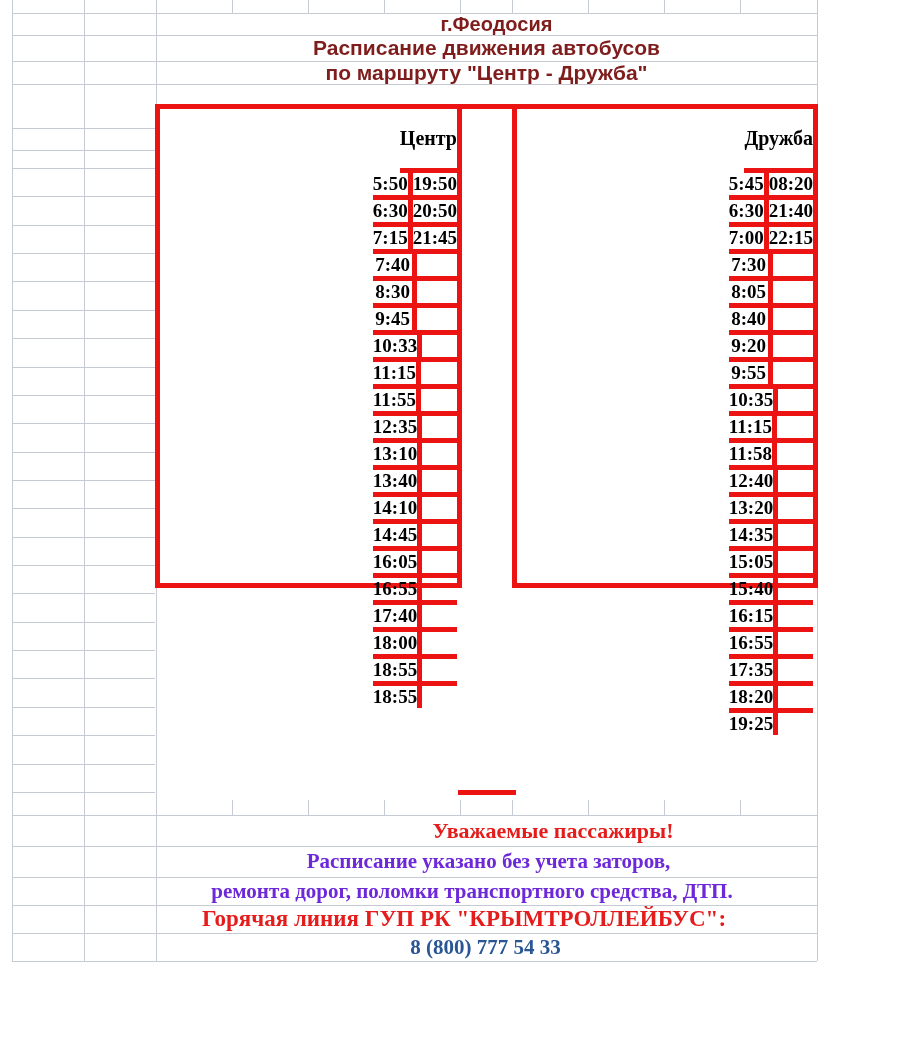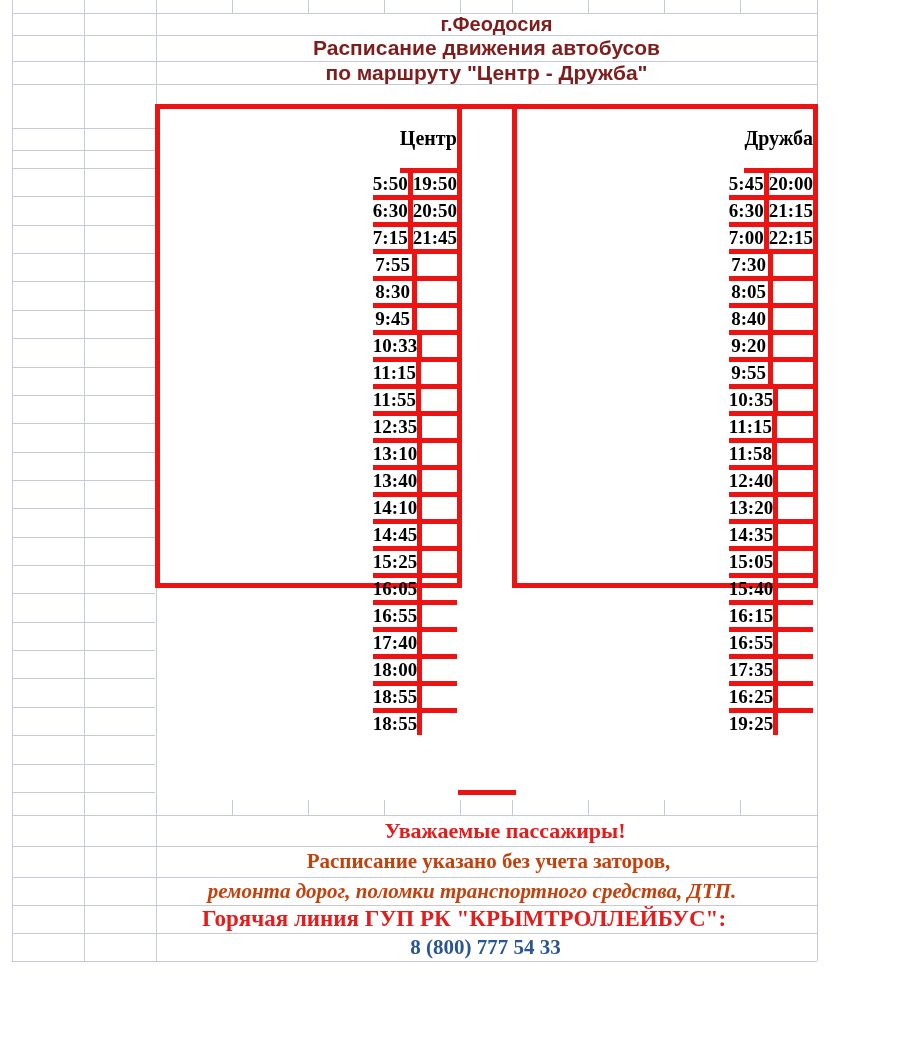--- a/index.html
+++ b/index.html
@@ -41,25 +41,25 @@
   .trow:last-child{border-bottom:none;}
   .tcell{flex:1;display:flex;align-items:center;justify-content:center;
     font-size:19px;font-weight:bold;color:#000;white-space:nowrap;}
   .tcell.c1{border-right:5px solid var(--red);}
   .bridge{position:absolute;left:458px;width:58px;height:5px;background:var(--red);}
   .bridge.topb{top:104px;}
   .bridge.botb{top:790px;}
   
   .note{
     position:absolute;left:156px;width:661px;text-align:center;
-    font-family:var(--serif);font-weight:bold;white-space:nowrap;color:#c2410c;
-  }
-  .n-head{top:815px;height:31px;line-height:31px;font-size:22px;color:var(--accent);text-indent:37px;}
+    font-family:var(--serif);font-weight:bold;white-space:nowrap;color:#6d28d9;
+  }
+  .n-head{top:815px;height:31px;line-height:31px;font-size:22px;color:var(--accent);text-indent:37px;padding-left:48px;}
   .n-l1{top:846px;height:31px;line-height:31px;font-size:21px;text-indent:4px;}
-  .n-l2{top:877px;height:28px;line-height:28px;font-size:21px;text-indent:-29px;font-style:italic;}
+  .n-l2{top:877px;height:28px;line-height:28px;font-size:21px;text-indent:-29px;}
   .n-hot{top:905px;height:28px;line-height:28px;font-size:23px;color:var(--accent);text-indent:-45px;}
   .n-phone{top:933px;height:28px;line-height:28px;font-size:21px;color:var(--blue);text-indent:-2px;}
 </style>
 </head>
 <body>
 
 <div id="sheet">
 
   <div id="gridlayer">
       <div class="gl" style="left: 12px; top: 13px; width: 805px; height: 1px;"></div>
@@ -135,21 +135,21 @@
         </div>
         <div class="trow">
           <div class="tcell c1">6:30</div>
           <div class="tcell c2">20:50</div>
         </div>
         <div class="trow">
           <div class="tcell c1">7:15</div>
           <div class="tcell c2">21:45</div>
         </div>
         <div class="trow">
-          <div class="tcell c1">7:55</div>
+          <div class="tcell c1">7:40</div>
           <div class="tcell c2"></div>
         </div>
         <div class="trow">
           <div class="tcell c1">8:30</div>
           <div class="tcell c2"></div>
         </div>
         <div class="trow">
           <div class="tcell c1">9:45</div>
           <div class="tcell c2"></div>
         </div>
@@ -176,24 +176,20 @@
         <div class="trow">
           <div class="tcell c1">13:40</div>
           <div class="tcell c2"></div>
         </div>
         <div class="trow">
           <div class="tcell c1">14:10</div>
           <div class="tcell c2"></div>
         </div>
         <div class="trow">
           <div class="tcell c1">14:45</div>
-          <div class="tcell c2"></div>
-        </div>
-        <div class="trow">
-          <div class="tcell c1">15:25</div>
           <div class="tcell c2"></div>
         </div>
         <div class="trow">
           <div class="tcell c1">16:05</div>
           <div class="tcell c2"></div>
         </div>
         <div class="trow">
           <div class="tcell c1">16:55</div>
           <div class="tcell c2"></div>
         </div>
@@ -214,25 +210,25 @@
           <div class="tcell c2"></div>
         </div>
       </div>
   </div>
 
   <div class="tbl" id="tbl-druzhba">
     <div class="tbl-header">Дружба</div>
     <div class="tbl-body">
         <div class="trow">
           <div class="tcell c1">5:45</div>
-          <div class="tcell c2">20:00</div>
+          <div class="tcell c2">08:20</div>
         </div>
         <div class="trow">
           <div class="tcell c1">6:30</div>
-          <div class="tcell c2">21:15</div>
+          <div class="tcell c2">21:40</div>
         </div>
         <div class="trow">
           <div class="tcell c1">7:00</div>
           <div class="tcell c2">22:15</div>
         </div>
         <div class="trow">
           <div class="tcell c1">7:30</div>
           <div class="tcell c2"></div>
         </div>
         <div class="trow">
@@ -289,21 +285,21 @@
         </div>
         <div class="trow">
           <div class="tcell c1">16:55</div>
           <div class="tcell c2"></div>
         </div>
         <div class="trow">
           <div class="tcell c1">17:35</div>
           <div class="tcell c2"></div>
         </div>
         <div class="trow">
-          <div class="tcell c1">16:25</div>
+          <div class="tcell c1">18:20</div>
           <div class="tcell c2"></div>
         </div>
         <div class="trow">
           <div class="tcell c1">19:25</div>
           <div class="tcell c2"></div>
         </div>
       </div>
   </div>
 
   <div class="note n-head">Уважаемые пассажиры!</div>

